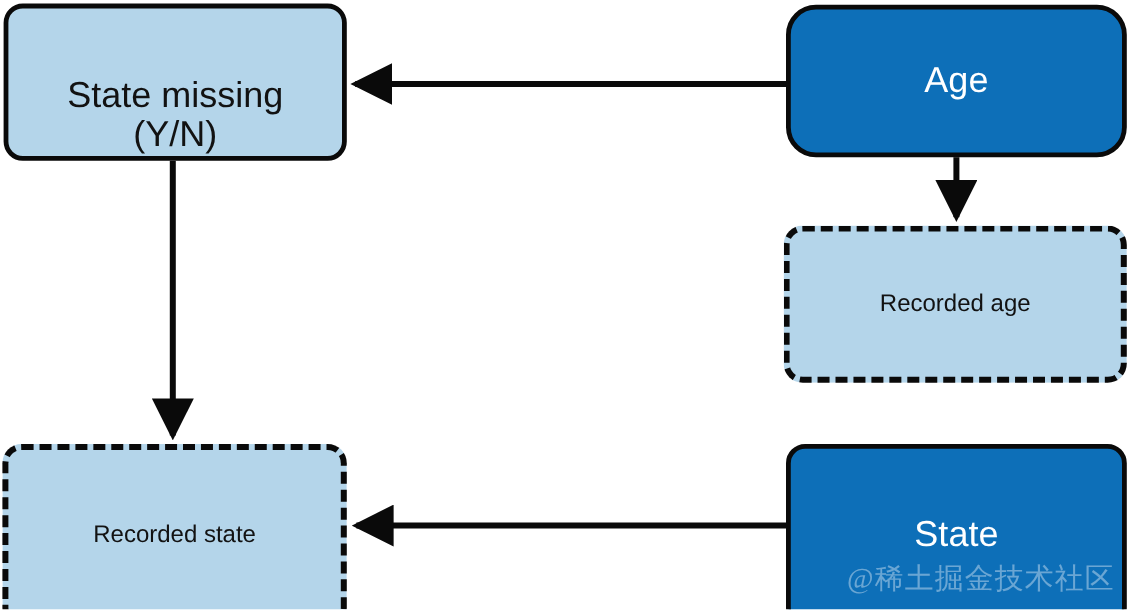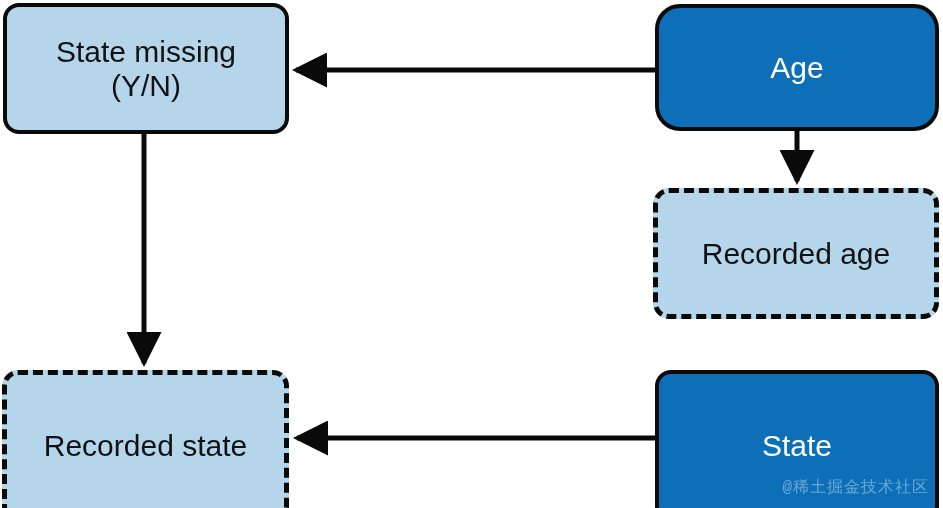--- a/index.html
+++ b/index.html
@@ -54,49 +54,49 @@
     background: #b4d5ea;
     border: 4px solid #0a0a0a;
     color: #121212;
     font-size: 30px;
   }
   
   .node.recorded {
     background: #b4d5ea;
     border: 5px dashed #0a0a0a;
     color: #121212;
-    font-size: 30px;
+    font-size: 20px;
   }
 
   #node-state-missing {
-    left: 3px;  top: 3px;  width: 286px; height: 131px;
+    left: 3px;  top: 3px;  width: 286px; height: 131px; align-items: flex-end;
   }
   #node-age {
     left: 655px; top: 4px; width: 284px; height: 127px; border-radius: 25px;
   }
   #node-recorded-age {
     left: 653px; top: 188px; width: 286px; height: 131px;
   }
   #node-recorded-state {
     left: 2px; top: 370px; width: 287px; height: 152px;
   }
   #node-state {
     left: 655px; top: 370px; width: 284px; height: 152px;
   }
 
   #watermark {
     position: absolute;
     right: 14px;
     bottom: 10px;
-    font-size: 16px;
+    font-size: 24px;
     letter-spacing: 1px;
     color: rgba(235, 244, 250, 0.42);
     z-index: 3;
     white-space: nowrap;
-    font-family: Liberation Mono, monospace;
+    font-family: Liberation Serif, serif;
     user-select: none;
   }
 </style>
 </head>
 <body>
 
 <div id="canvas">
 
   <svg class="edge-layer" viewBox="0 0 943 508" width="943" height="508" aria-hidden="true">
     <defs>

